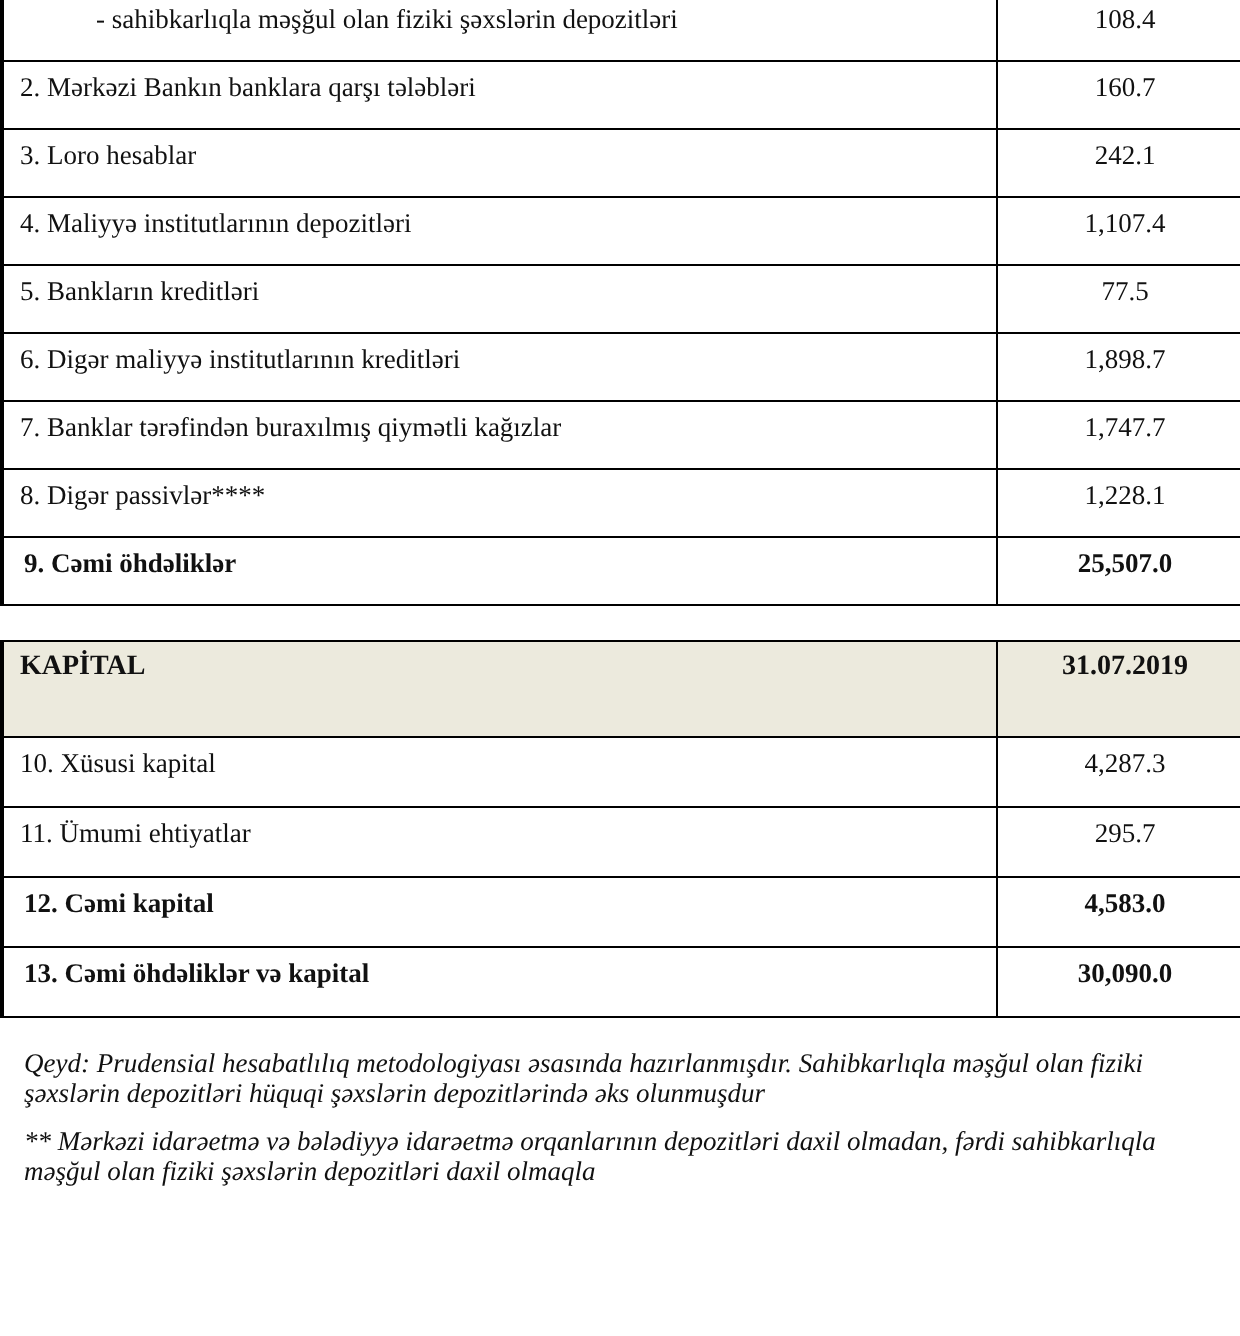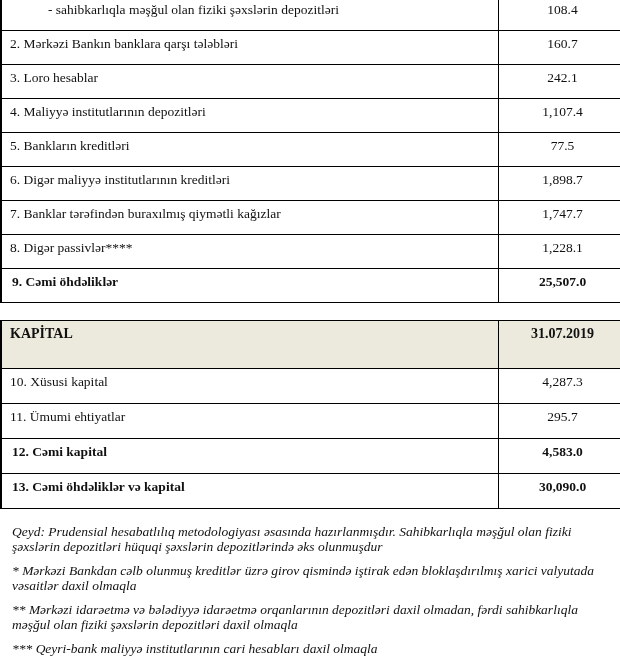--- a/index.html
+++ b/index.html
@@ -146,18 +146,16 @@
         </tr>
         <tr class="bold">
           <td class="c-label">13. Cəmi öhdəliklər və kapital</td>
           <td class="c-value">30,090.0</td>
         </tr>
       </tbody>
   </table>
 
   <div class="notes" id="notes">
       <p>Qeyd: Prudensial hesabatlılıq metodologiyası əsasında hazırlanmışdır. Sahibkarlıqla məşğul olan fiziki şəxslərin depozitləri hüquqi şəxslərin depozitlərində əks olunmuşdur</p>
-      <p>* Mərkəzi Bankdan cəlb olunmuş kreditlər üzrə girov qismində iştirak edən bloklaşdırılmış xarici valyutada vəsaitlər daxil olmaqla</p>
       <p>** Mərkəzi idarəetmə və bələdiyyə idarəetmə orqanlarının depozitləri daxil olmadan, fərdi sahibkarlıqla məşğul olan fiziki şəxslərin depozitləri daxil olmaqla</p>
-      <p>*** Qeyri-bank maliyyə institutlarının cari hesabları daxil olmaqla</p>
     </div>
 
 </div>
 
 </body></html>

